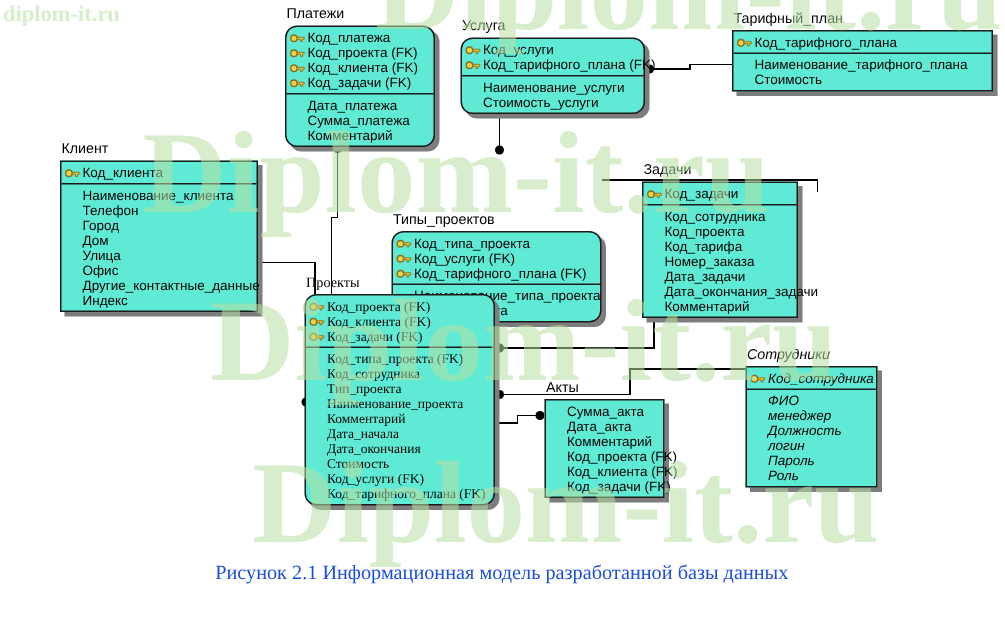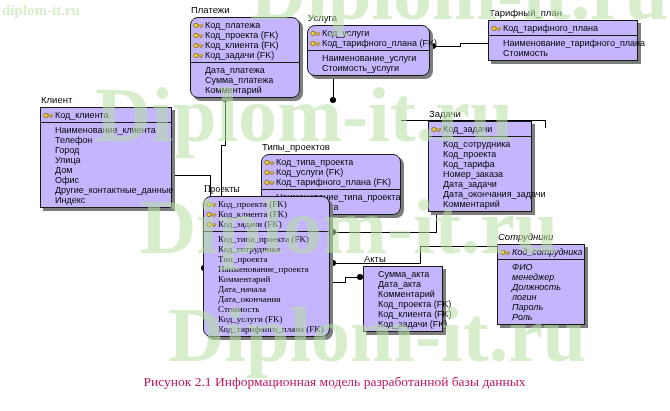--- a/index.html
+++ b/index.html
@@ -1,36 +1,36 @@
 <!DOCTYPE html>
 <html><head>
 <meta charset="utf-8">
 <style>
   html,body{margin:0;padding:0;background:#fff;}
   #canvas{position:relative;width:670px;height:411px;background:#ffffff;overflow:hidden;
           font-family:"Liberation Sans",sans-serif;}
   
   .entity{position:absolute;}
   .etitle{position:absolute;top:-12px;left:1px;font-size:9.5px;line-height:10px;color:#000;white-space:nowrap;}
-  .ebox{background:#c4b5fd;border:1px solid #1a1a1a;box-shadow:3px 3px 0 #7d7d7d;}
+  .ebox{background:#5eead4;border:1px solid #1a1a1a;box-shadow:3px 3px 0 #7d7d7d;}
   .ebox.rounded{border-radius:8px;}
   .esec{padding:2px 2px 2px 0;}
   .esec.keys{border-bottom:1px solid #1a1a1a;}
   .erow{position:relative;height:10px;line-height:10px;font-size:9px;color:#000;
         padding-left:14px;white-space:nowrap;}
   .kicon{position:absolute;left:2px;top:0.5px;}
   
   #wires{position:absolute;left:0;top:0;z-index:0;}
   .entity{z-index:1;}
   
   .wm{position:absolute;font-family:"Liberation Serif",serif;font-weight:bold;
       color:#b7e0a4;opacity:0.55;white-space:nowrap;pointer-events:none;z-index:6;}
   
   #caption{position:absolute;left:0;top:374px;width:669px;text-align:center;
-           font-family:"Liberation Serif",serif;font-size:13.5px;color:#be185d;z-index:2;}
+           font-family:"Liberation Serif",serif;font-size:13.5px;color:#1d4ed8;z-index:2;}
 </style>
 </head>
 <body>
 
 <div id="canvas">
   <svg id="wires" width="670" height="411">
       <path d="M225,96 L225,145 L221,145 L221,196" fill="none" stroke="#000000" stroke-width="1" shape-rendering="crispEdges"></path>
       <path d="M162,175 L210,175 L210,196" fill="none" stroke="#000000" stroke-width="1" shape-rendering="crispEdges"></path>
       <path d="M430,46 L460,46 L460,43 L488,43" fill="none" stroke="#000000" stroke-width="1" shape-rendering="crispEdges"></path>
       <path d="M333,74 L333,98" fill="none" stroke="#000000" stroke-width="1" shape-rendering="crispEdges"></path>
@@ -42,21 +42,21 @@
       <circle cx="225" cy="99" r="3" fill="#000000"></circle>
       <circle cx="433" cy="46" r="3" fill="#000000"></circle>
       <circle cx="333" cy="100" r="3" fill="#000000"></circle>
       <circle cx="293" cy="176" r="3" fill="#000000"></circle>
       <circle cx="333" cy="232" r="3" fill="#000000"></circle>
       <circle cx="333" cy="263" r="3" fill="#000000"></circle>
       <circle cx="360" cy="277" r="3" fill="#000000"></circle>
       <circle cx="204" cy="268" r="3" fill="#000000"></circle>
     </svg>
   <div id="entities-layer">
-      <div class="entity" style="left: 190px; top: 17px; width: 110px;">
+      <div class="entity" style="left: 190px; top: 17px; width: 100px;">
         <div class="etitle">Платежи</div>
         <div class="ebox rounded">
           <div class="esec keys">
             <div class="erow"><svg class="kicon" viewBox="0 0 12 10" width="11" height="9">
                 <circle cx="3.2" cy="5" r="2.4" fill="#f2d44a" stroke="#8a6d1a" stroke-width="1"></circle>
                 <path d="M5.6,4.3 h5.2 v1.4 h-1.4 v1.7 h-1.3 v-1.7 h-2.5 z" fill="#f2d44a" stroke="#8a6d1a" stroke-width="0.7"></path>
               </svg><span>Код_платежа</span></div>
             <div class="erow"><svg class="kicon" viewBox="0 0 12 10" width="11" height="9">
                 <circle cx="3.2" cy="5" r="2.4" fill="#f2d44a" stroke="#8a6d1a" stroke-width="1"></circle>
                 <path d="M5.6,4.3 h5.2 v1.4 h-1.4 v1.7 h-1.3 v-1.7 h-2.5 z" fill="#f2d44a" stroke="#8a6d1a" stroke-width="0.7"></path>
@@ -89,21 +89,21 @@
                 <circle cx="3.2" cy="5" r="2.4" fill="#f2d44a" stroke="#8a6d1a" stroke-width="1"></circle>
                 <path d="M5.6,4.3 h5.2 v1.4 h-1.4 v1.7 h-1.3 v-1.7 h-2.5 z" fill="#f2d44a" stroke="#8a6d1a" stroke-width="0.7"></path>
               </svg><span>Код_тарифного_плана (FK)</span></div>
           </div>
           <div class="esec attrs">
             <div class="erow"><span>Наименование_услуги</span></div>
             <div class="erow"><span>Стоимость_услуги</span></div>
           </div>
         </div>
       </div>
-      <div class="entity" style="left: 488px; top: 20px; width: 150px;">
+      <div class="entity" style="left: 488px; top: 20px; width: 174px;">
         <div class="etitle">Тарифный_план</div>
         <div class="ebox">
           <div class="esec keys">
             <div class="erow"><svg class="kicon" viewBox="0 0 12 10" width="11" height="9">
                 <circle cx="3.2" cy="5" r="2.4" fill="#f2d44a" stroke="#8a6d1a" stroke-width="1"></circle>
                 <path d="M5.6,4.3 h5.2 v1.4 h-1.4 v1.7 h-1.3 v-1.7 h-2.5 z" fill="#f2d44a" stroke="#8a6d1a" stroke-width="0.7"></path>
               </svg><span>Код_тарифного_плана</span></div>
           </div>
           <div class="esec attrs">
             <div class="erow"><span>Наименование_тарифного_плана</span></div>
@@ -117,22 +117,22 @@
           <div class="esec keys">
             <div class="erow"><svg class="kicon" viewBox="0 0 12 10" width="11" height="9">
                 <circle cx="3.2" cy="5" r="2.4" fill="#f2d44a" stroke="#8a6d1a" stroke-width="1"></circle>
                 <path d="M5.6,4.3 h5.2 v1.4 h-1.4 v1.7 h-1.3 v-1.7 h-2.5 z" fill="#f2d44a" stroke="#8a6d1a" stroke-width="0.7"></path>
               </svg><span>Код_клиента</span></div>
           </div>
           <div class="esec attrs">
             <div class="erow"><span>Наименование_клиента</span></div>
             <div class="erow"><span>Телефон</span></div>
             <div class="erow"><span>Город</span></div>
+            <div class="erow"><span>Дом</span></div>
             <div class="erow"><span>Улица</span></div>
-            <div class="erow"><span>Дом</span></div>
             <div class="erow"><span>Офис</span></div>
             <div class="erow"><span>Другие_контактные_данные</span></div>
             <div class="erow"><span>Индекс</span></div>
           </div>
         </div>
       </div>
       <div class="entity" style="left: 261px; top: 114px; width: 140px; margin-top: 40px;">
         <div class="etitle">Типы_проектов</div>
         <div class="ebox rounded">
           <div class="esec keys">

